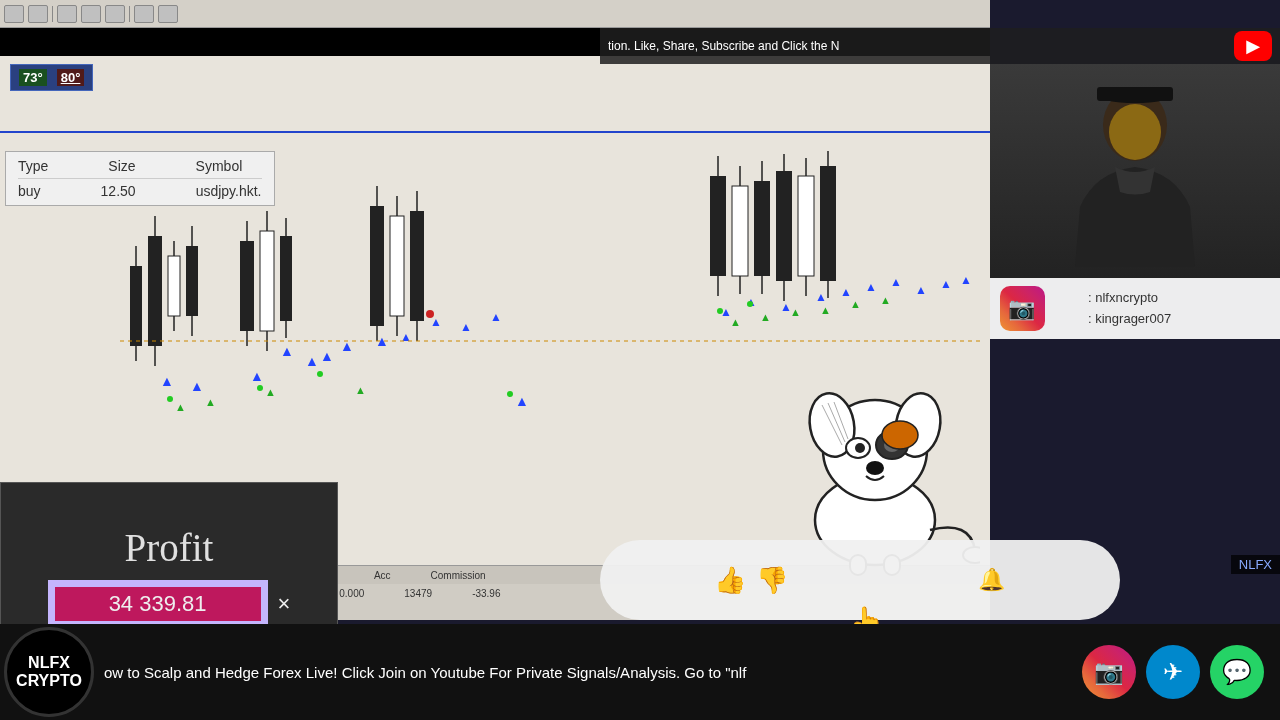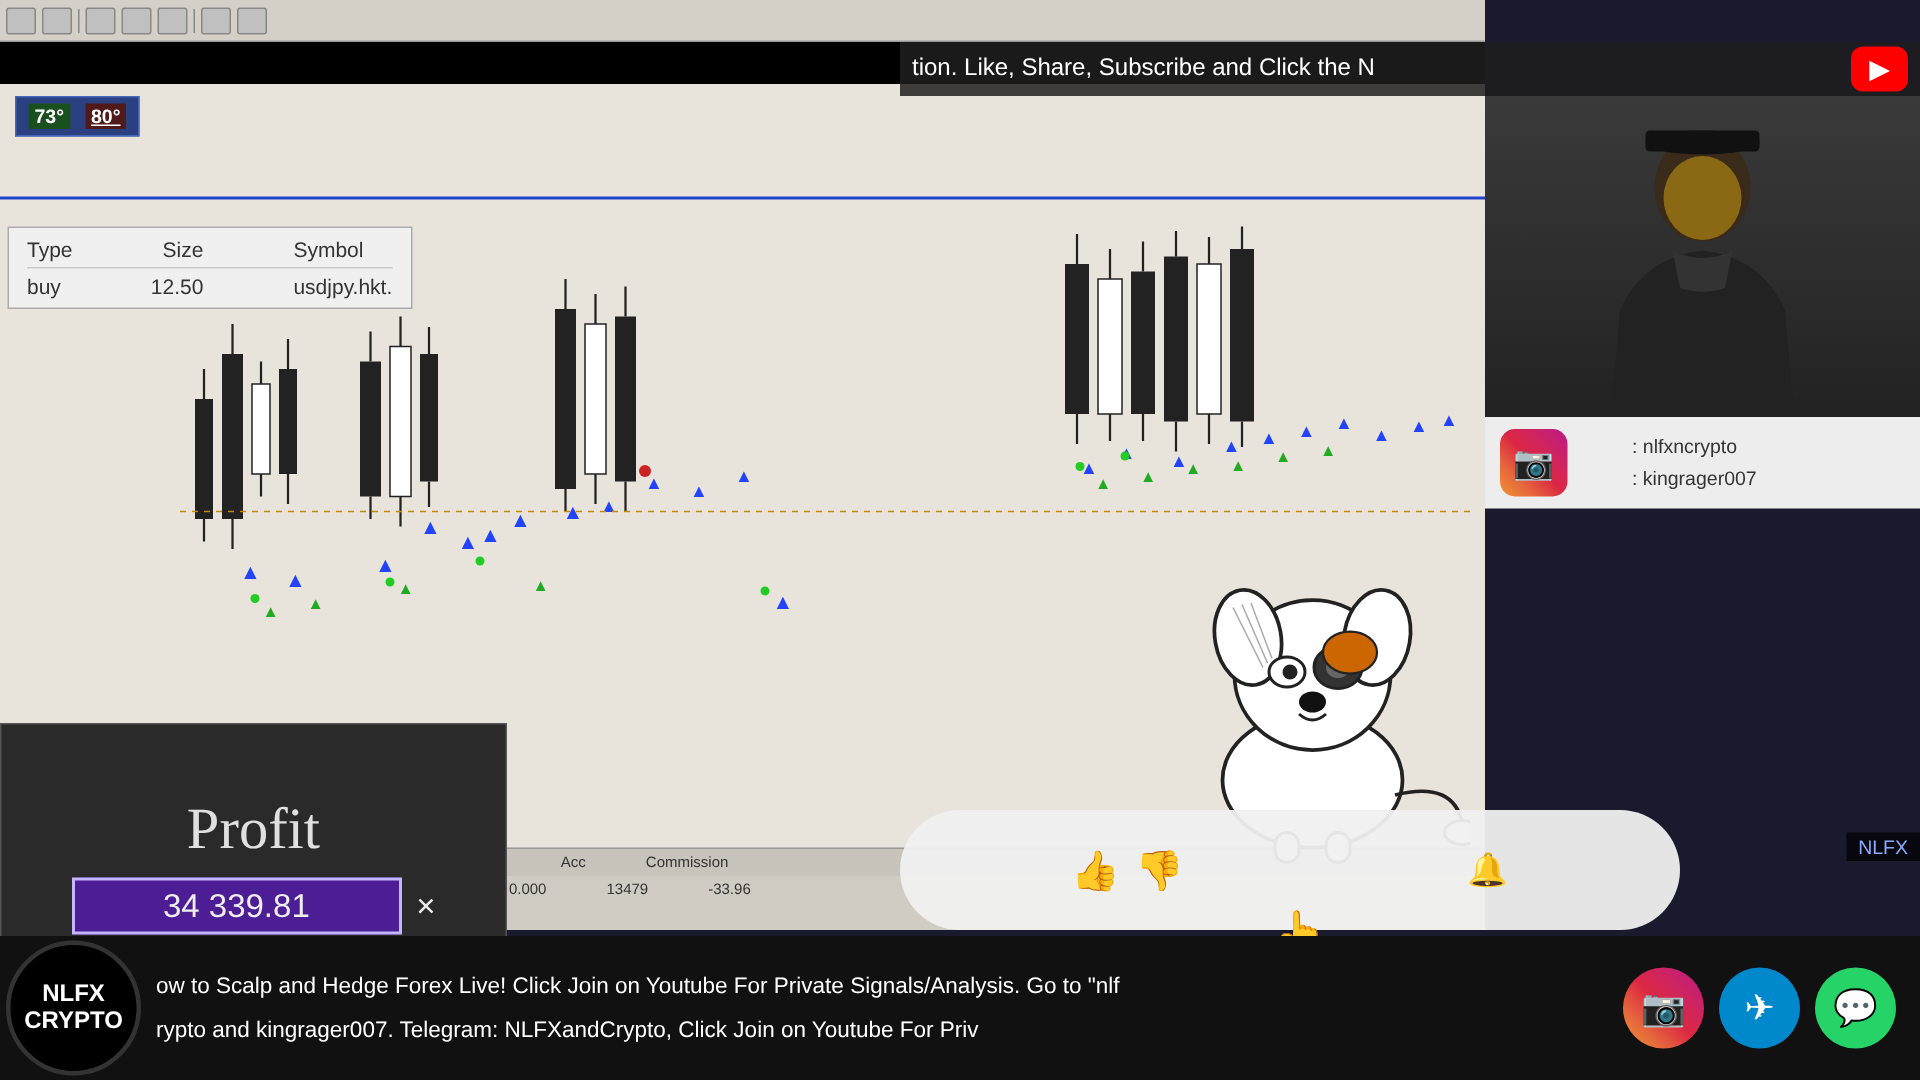--- a/index.html
+++ b/index.html
@@ -56,21 +56,21 @@
       height: 36px;
       background: rgba(30,30,30,0.85);
       display: flex;
       align-items: center;
       justify-content: space-between;
       padding: 0 8px;
       z-index: 10;
     }
     #notification-text {
       color: #fff;
-      font-size: 16px;
+      font-size: 12px;
       font-weight: 500;
       white-space: nowrap;
     }
     #yt-button {
       background: #ff0000;
       border-radius: 8px;
       padding: 4px 12px;
       display: flex;
       align-items: center;
       gap: 6px;
@@ -179,22 +179,22 @@
       font-size: 39px;
       font-weight: 400;
       font-family: 'Times New Roman', serif;
     }
     #profit-input-row {
       display: flex;
       align-items: center;
       gap: 10px;
     }
     #profit-input {
-      background: #4c1d95;
-      border: 2px solid #c4b5fd;
+      background: #be185d;
+      border: 7px solid #c4b5fd;
       color: #eee;
       font-size: 22px;
       padding: 4px 10px;
       width: 220px;
       text-align: center;
     }
     #profit-x-btn {
       color: #eee;
       font-size: 22px;
       cursor: pointer;
@@ -714,20 +714,19 @@
 
 <div id="status-bar">
   <div id="nlfx-logo">
     <span id="nlfx-logo-text">
       <span>NLFX</span><br>
       <span>CRYPTO</span>
     </span>
   </div>
   <div id="ticker-tape">
     <div class="ticker-line">ow to Scalp and Hedge Forex Live! Click Join on Youtube For Private Signals/Analysis. Go to "nlf</div>
-    <div class="ticker-line">rypto and kingrager007.  Telegram: NLFXandCrypto,  Click Join on Youtube For Priv</div>
   </div>
   <div id="social-icons">
     <div class="social-icon-circle ig-circle">📷</div>
     <div class="social-icon-circle tg-circle">✈</div>
     <div class="social-icon-circle wa-circle">💬</div>
   </div>
 </div>
 
 </body></html>

